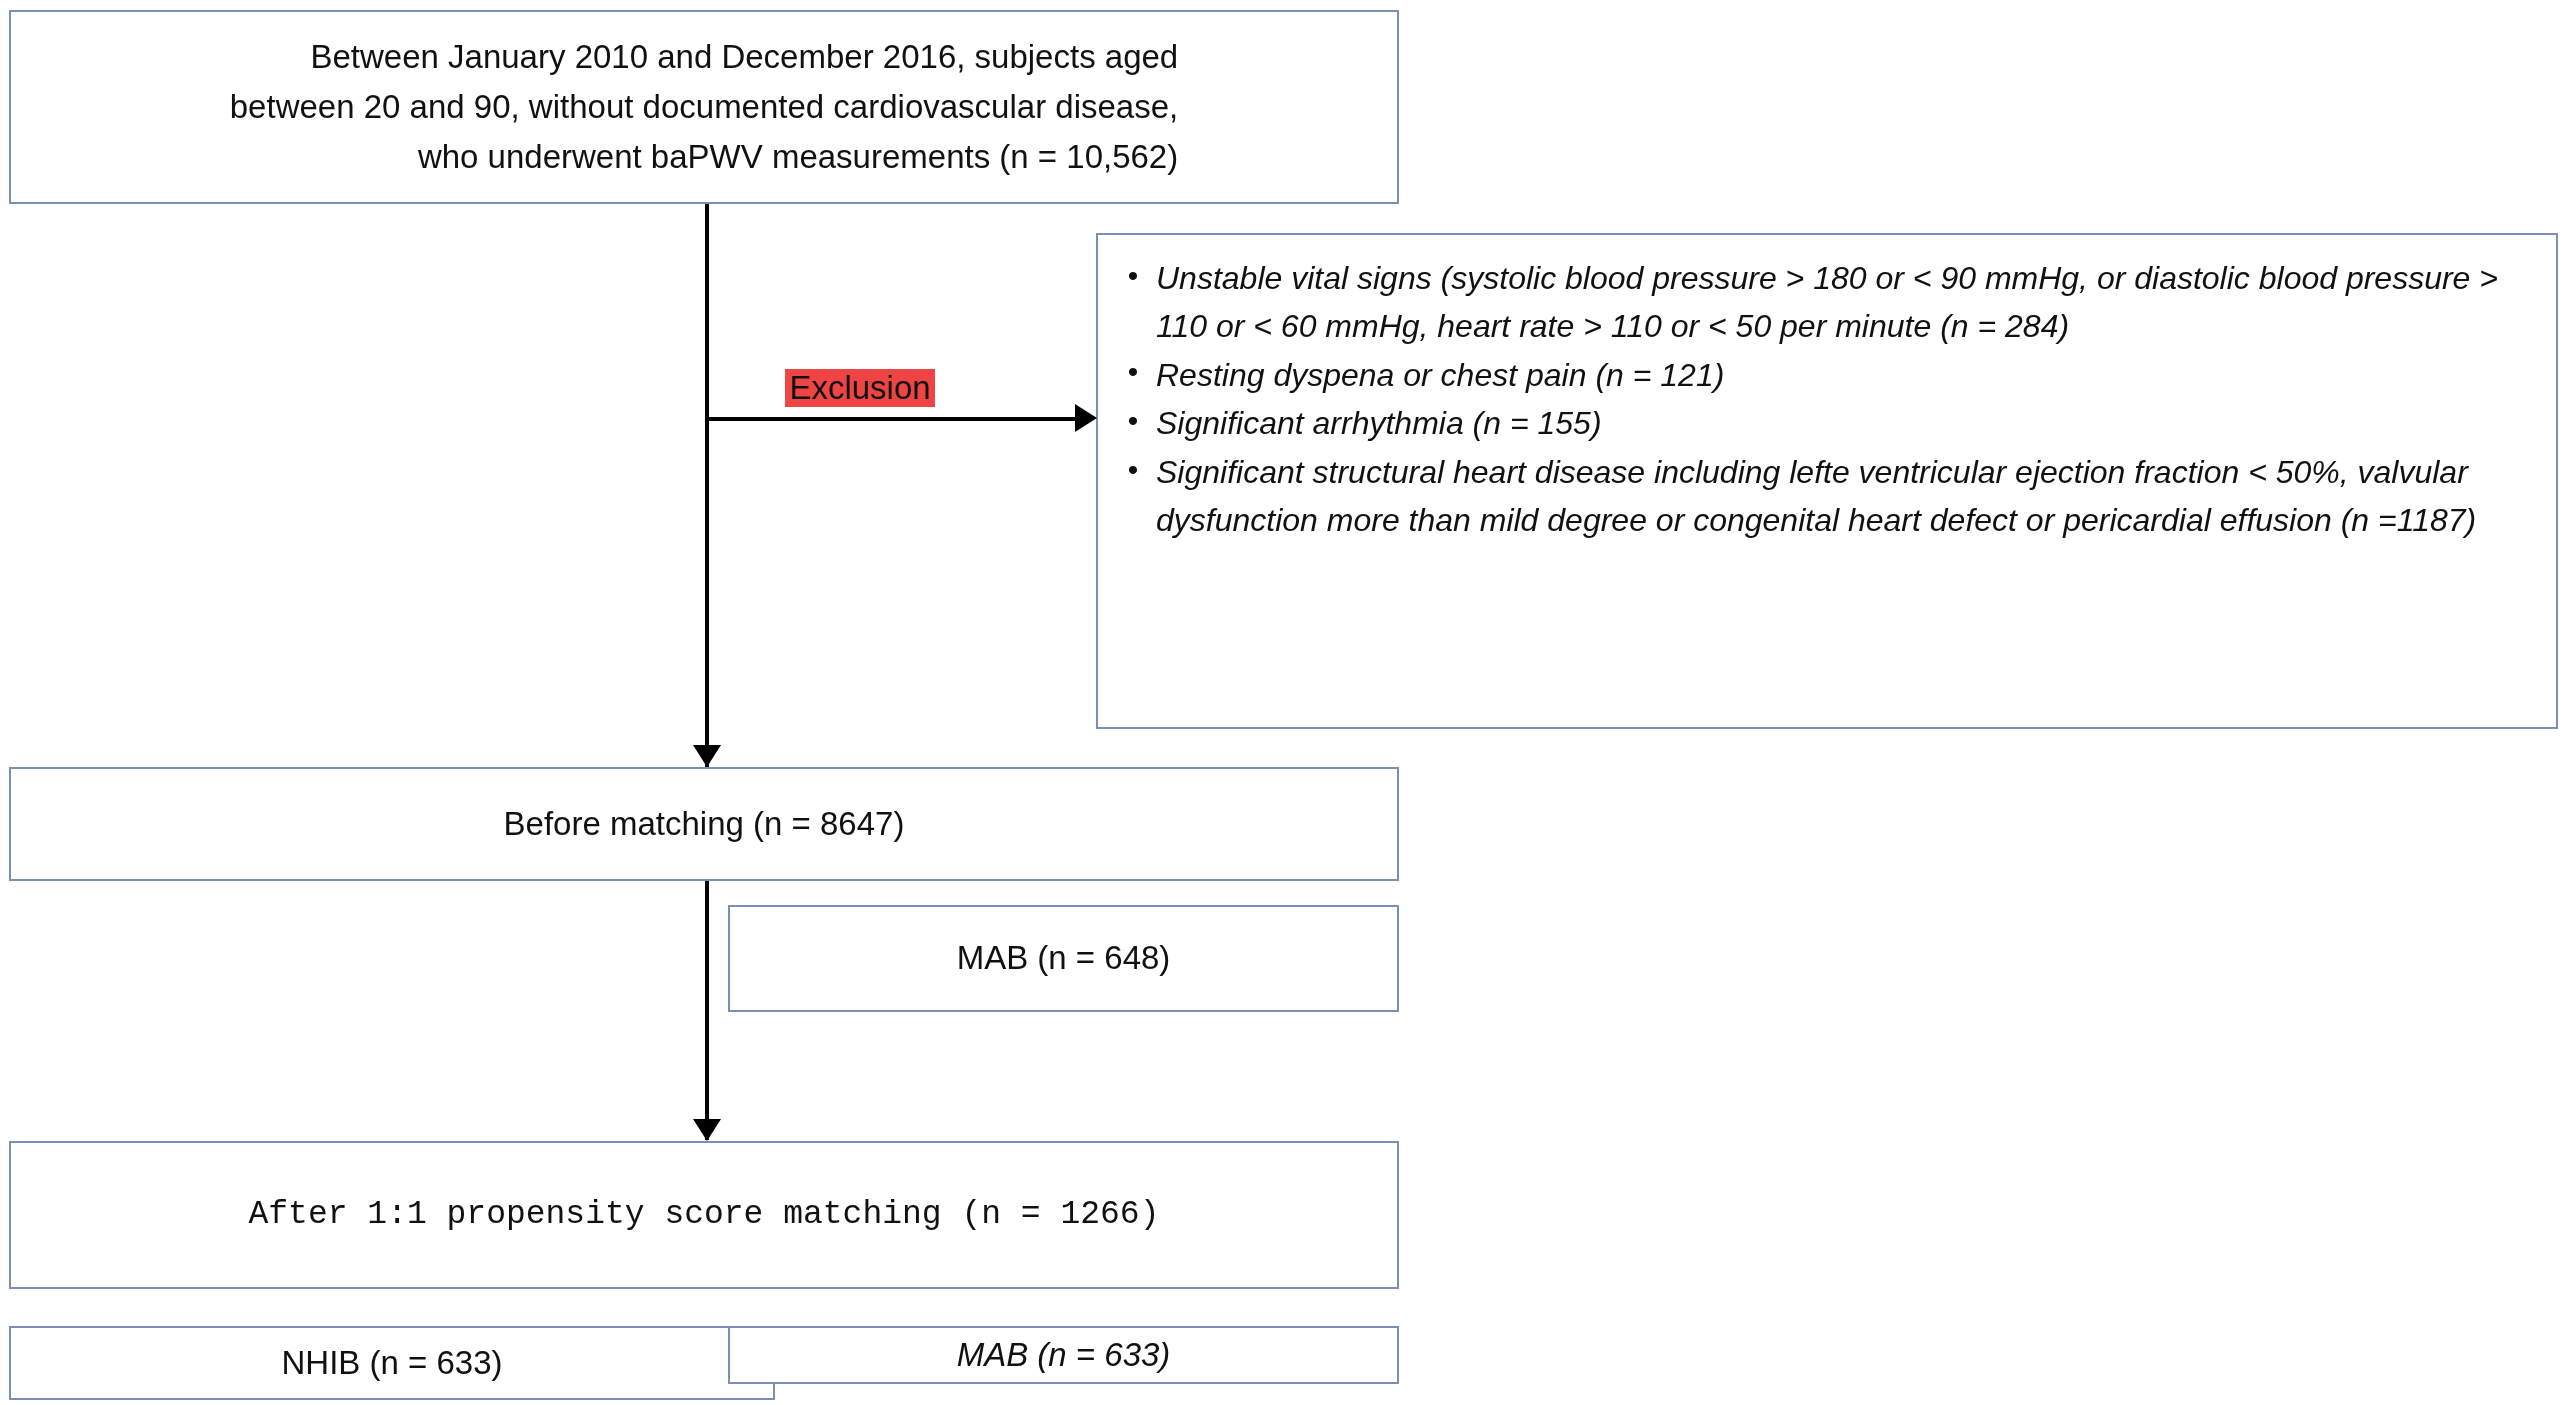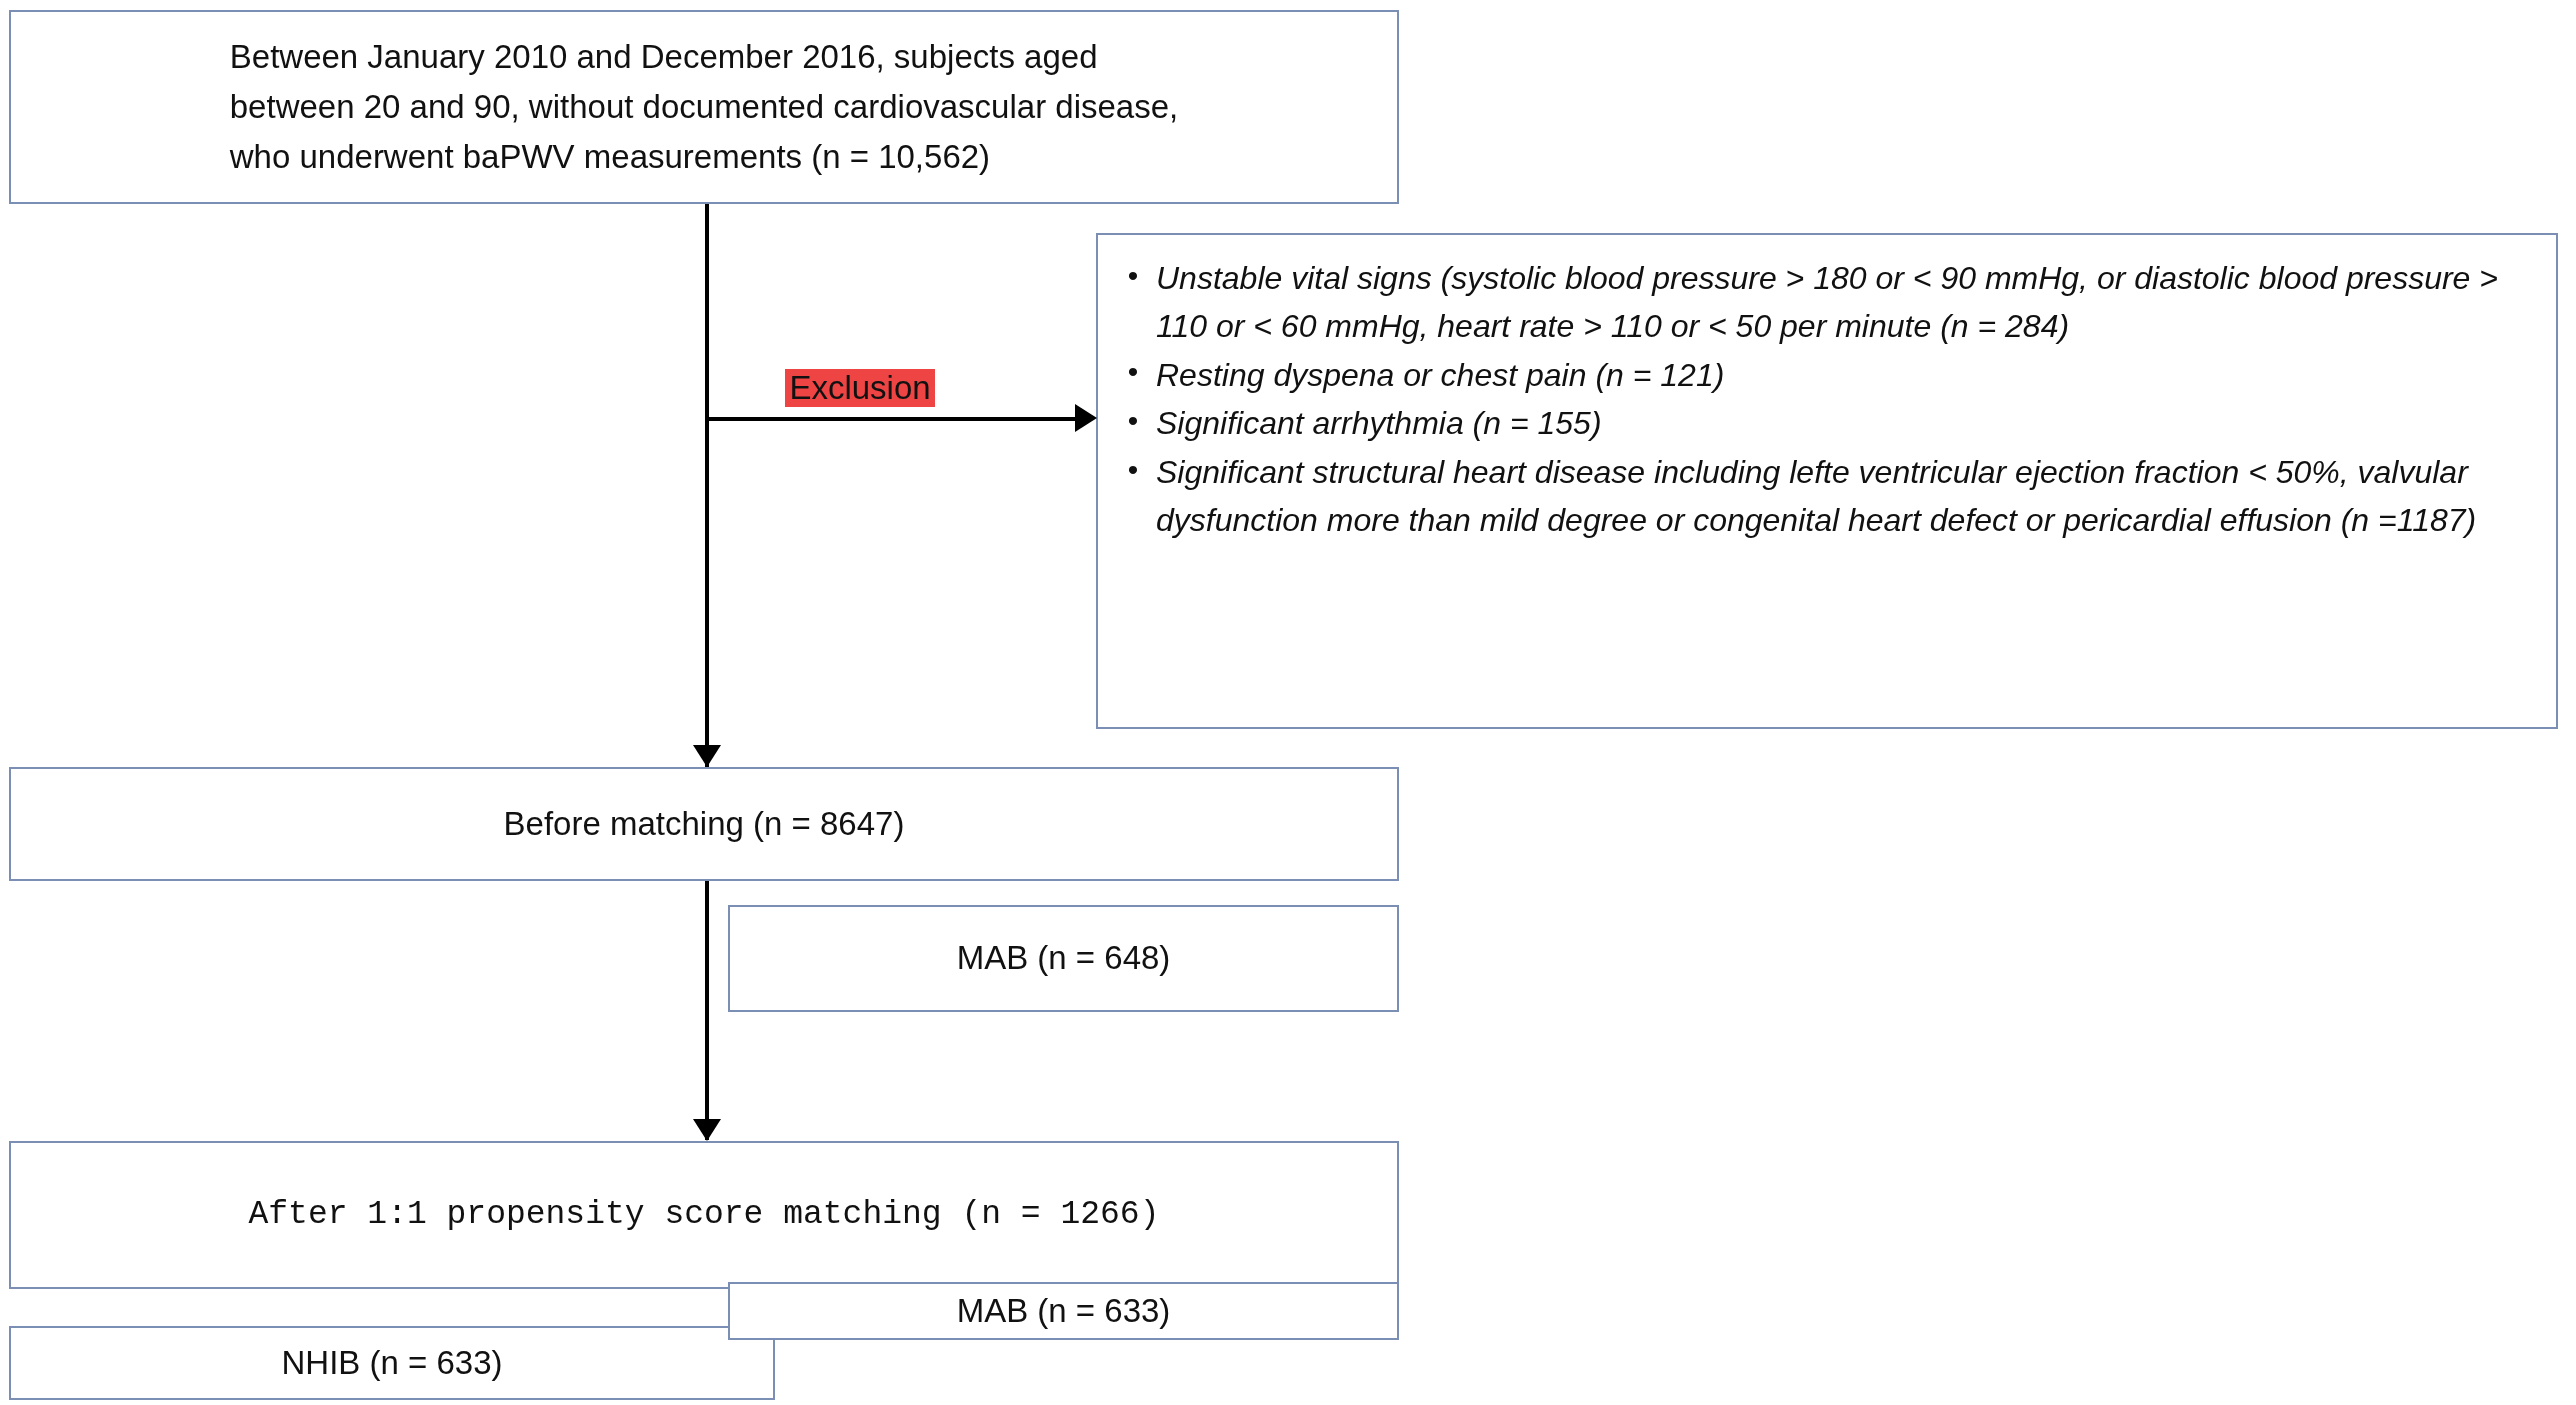--- a/index.html
+++ b/index.html
@@ -27,21 +27,21 @@
     background: #ffffff;
     border: 2.2px solid #7B8FB5;
     display: flex;
     align-items: center;
     justify-content: center;
     z-index: 2;
   }
   .node .txt {
     font-size: 33px;
     line-height: 1.52;
-    text-align: left;
+    text-align: right;
     color: #111111;
     white-space: pre-line;
     padding: 0 15px;
   }
 
   
   .listbox {
     position: absolute;
     box-sizing: border-box;
     background: #ffffff;
@@ -151,18 +151,18 @@
   <div class="vline" style="left:705px; top:881px; width:3.7px; height:259px;"></div>
   <div class="arrow-down" style="left:693px; top:1119px;"></div>
 
   <div class="node" style="left:9px; top:1141px; width:1390px; height:148px;font-family:Liberation Mono, monospace;">
     <div class="txt">After 1:1 propensity score matching (n = 1266)</div>
   </div>
 
   <div class="node" style="left:9px; top:1326px; width:766px; height:74px;">
     <div class="txt">NHIB (n = 633)</div>
   </div>
-  <div class="node" style="left:728px; top:1282px; width:671px; height:58px;">
+  <div class="node" style="left:728px; top:1326px; width:671px; height:58px;font-style:italic;">
     <div class="txt">MAB (n = 633)</div>
   </div>
 
 </div>
 
 
 </body></html>

